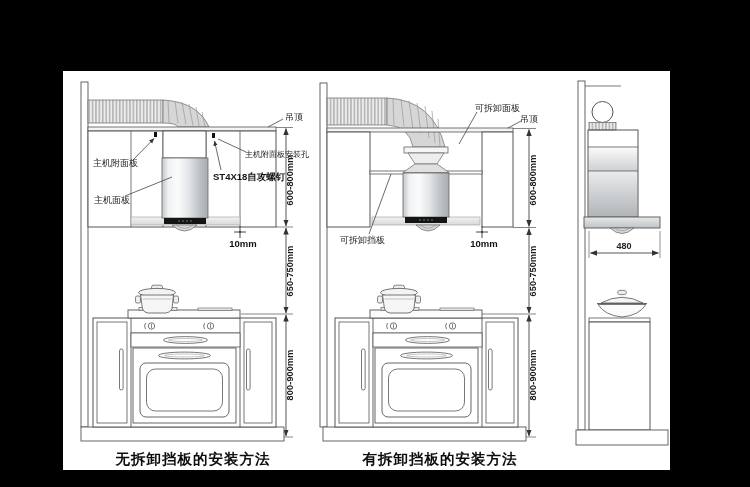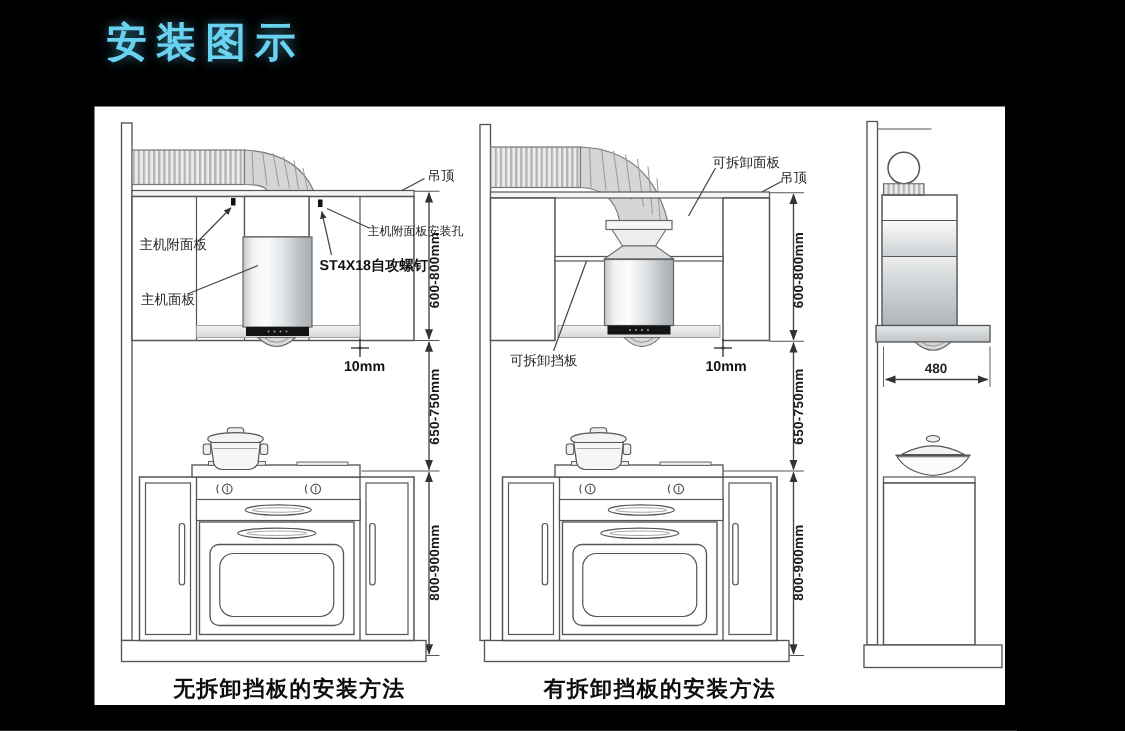--- a/index.html
+++ b/index.html
@@ -16,21 +16,20 @@
   .dim-v{font-size:9px;font-weight:700;letter-spacing:.2px;fill:#1a1a1a;}
   .gap-lbl{font-size:9.5px;font-weight:700;fill:#111;}
   .dim-480{font-size:9px;font-weight:600;}
   .caption{font-size:14.5px;font-weight:700;fill:#0d0d0d;letter-spacing:1px;}
 </style>
 </head>
 <body>
 
 <div class="stage">
 
-  <div class="page-title">安装图示</div>
 
   <div class="panel">
     <svg width="607" height="399" viewBox="63 71 607 399">
       <defs>
         <marker id="arr" markerWidth="8" markerHeight="8" refX="6.5" refY="3.5" orient="auto-start-reverse" markerUnits="userSpaceOnUse">
           <path d="M0,0.8 L7,3.5 L0,6.2 Z" fill="#333"></path>
         </marker>
         <marker id="arrS" markerWidth="6" markerHeight="6" refX="4.8" refY="2.8" orient="auto-start-reverse" markerUnits="userSpaceOnUse">
           <path d="M0,0.6 L5,2.8 L0,5 Z" fill="#333"></path>
         </marker>

